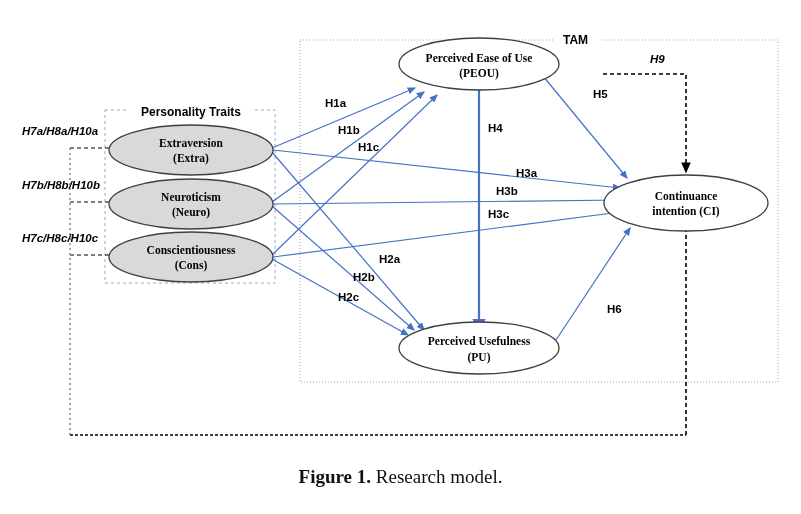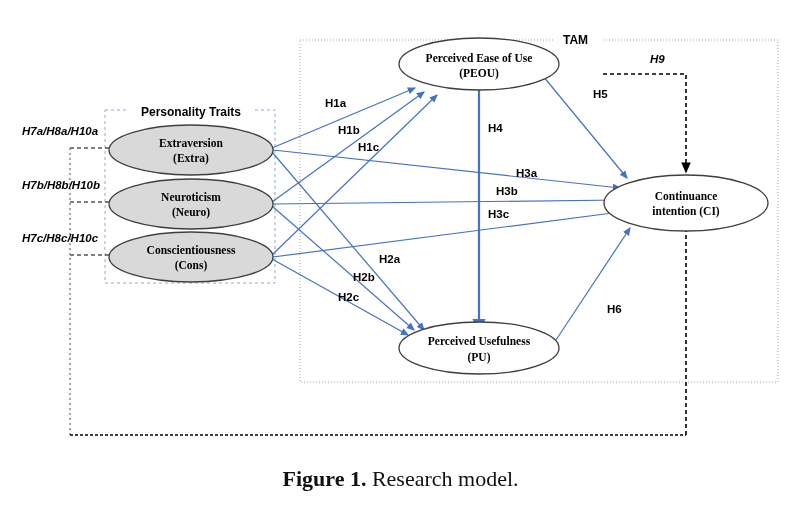--- a/index.html
+++ b/index.html
@@ -44,21 +44,21 @@
     font-family:"Liberation Sans", sans-serif;
     font-weight:bold;
     font-size:12px;
     fill:#000000;
     text-anchor:start;
   }
   #caption{
     position:absolute;left:0;top:466px;width:801px;
     text-align:center;
     font-family:"Liberation Serif", serif;
-    font-size:22px;
+    font-size:19px;
     color:#111111;
   }
   #caption .cap-strong{font-weight:bold;}
 </style>
 </head>
 <body>
 
 <div id="figure-root">
 
   <svg id="model-svg" viewBox="0 0 801 460">

